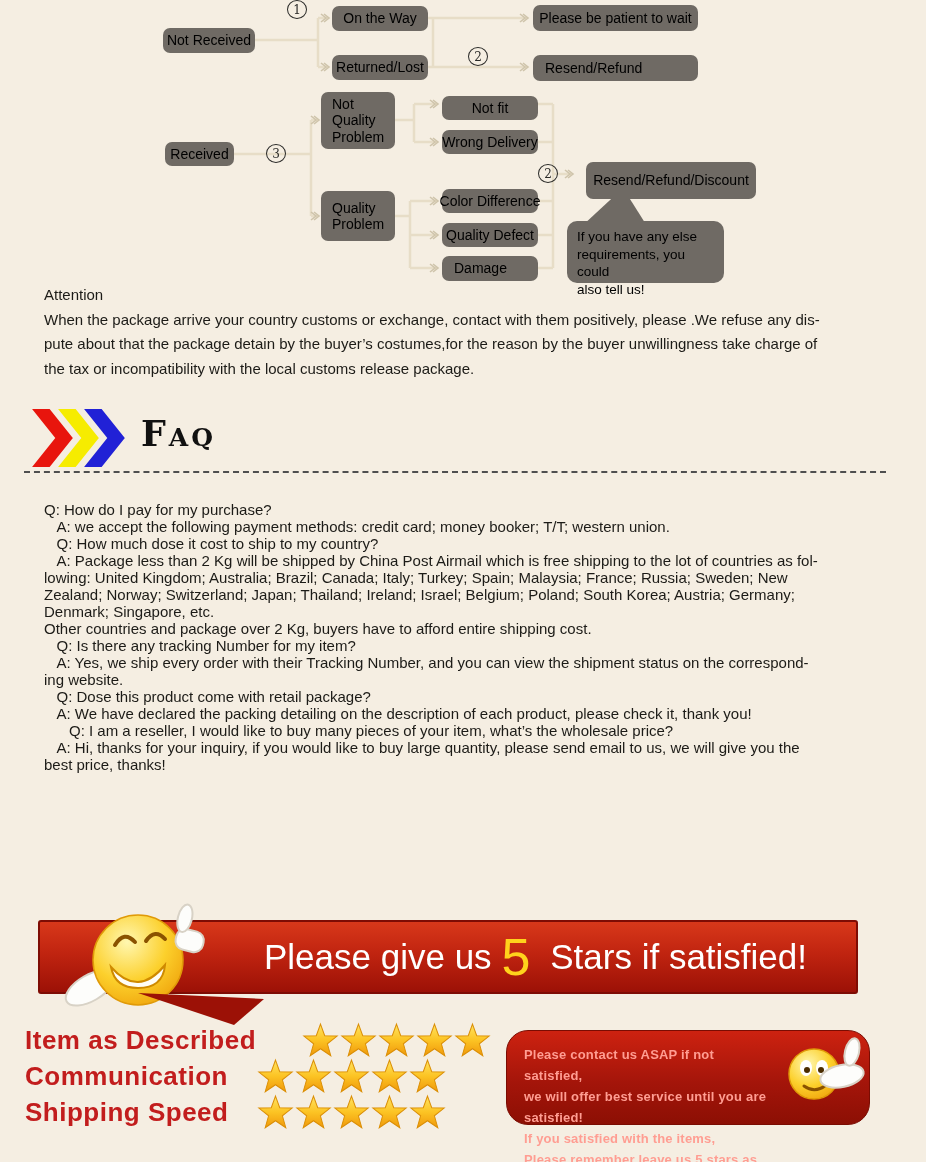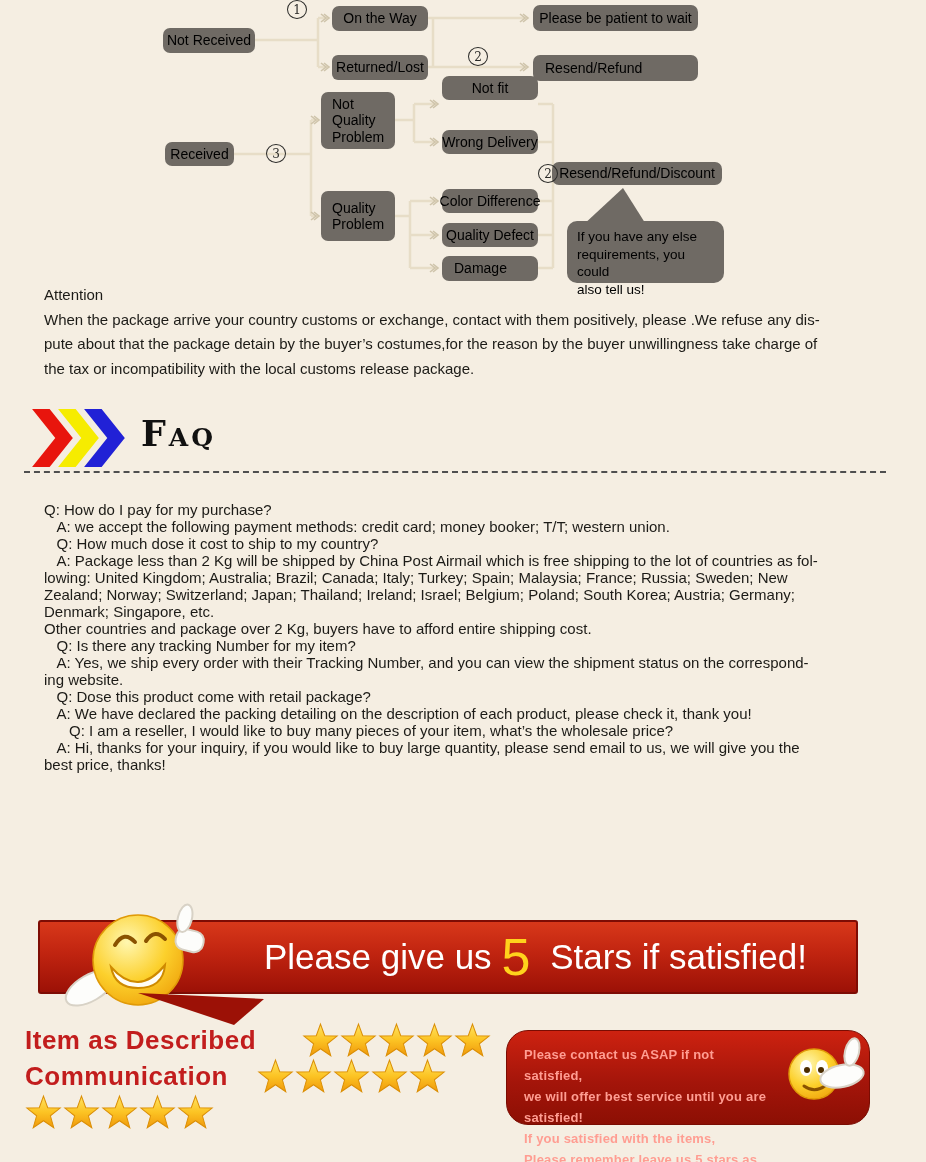--- a/index.html
+++ b/index.html
@@ -103,35 +103,35 @@
         <path d="M410,235 H437" marker-end="url(#arr)"></path>
         <path d="M410,268 H437" marker-end="url(#arr)"></path>
         <path d="M538,104 H553 M538,142 H553 M538,201 H553 M538,235 H553 M538,268 H553 M553,104 V268"></path>
         <path d="M553,174 H572" marker-end="url(#arr)"></path>
       </g>
       <polygon points="582,226 647,226 623,188" fill="#6f6a64"></polygon>
     </svg>
 
     <div class="fbox" style="left:163px;top:28px;width:92px;height:25px;">Not Received</div>
     <div class="fbox" style="left:332px;top:6px;width:96px;height:25px;">On the Way</div>
-    <div class="fbox" style="left:332px;top:55px;width:96px;height:25px;border-radius:6px;">Returned/Lost</div>
+    <div class="fbox" style="left:332px;top:55px;width:96px;height:25px;">Returned/Lost</div>
     <div class="fbox" style="left:533px;top:5px;width:165px;height:26px;">Please be patient to wait</div>
     <div class="fbox" style="left:533px;top:55px;width:165px;height:26px;justify-content:flex-start;padding-left:12px;">Resend/Refund</div>
     <div class="fbox" style="left:165px;top:142px;width:69px;height:24px;">Received</div>
     <div class="fbox multi" style="left:321px;top:92px;width:74px;height:57px;">Not
 Quality
 Problem</div>
-    <div class="fbox" style="left:442px;top:76px;width:96px;height:24px;">Not fit</div>
+    <div class="fbox" style="left:442px;top:96px;width:96px;height:24px;">Not fit</div>
     <div class="fbox" style="left:442px;top:130px;width:96px;height:24px;">Wrong Delivery</div>
     <div class="fbox multi" style="left:321px;top:191px;width:74px;height:50px;">Quality
 Problem</div>
     <div class="fbox" style="left:442px;top:189px;width:96px;height:24px;">Color Difference</div>
     <div class="fbox" style="left:442px;top:223px;width:96px;height:24px;">Quality Defect</div>
     <div class="fbox" style="left:442px;top:256px;width:96px;height:25px;justify-content:flex-start;padding-left:12px;">Damage</div>
-    <div class="fbox" style="left:552px;top:162px;width:170px;height:23px;">Resend/Refund/Discount</div>
+    <div class="fbox" style="left:586px;top:162px;width:170px;height:37px;">Resend/Refund/Discount</div>
     <div class="fbox bubble" style="left:567px;top:221px;width:157px;height:62px;">If you have any else
 requirements, you could
 also tell us!</div>
 
     <span class="circ" style="left:287px;top:0px;">1</span>
     <span class="circ" style="left:468px;top:47px;">2</span>
     <span class="circ" style="left:266px;top:144px;">3</span>
     <span class="circ" style="left:538px;top:164px;">2</span>
   </div>
 
@@ -222,20 +222,21 @@
         </svg>
         <svg class="star" viewBox="0 0 36 36">
           <use href="#star-shape"></use>
         </svg>
         <svg class="star" viewBox="0 0 36 36">
           <use href="#star-shape"></use>
         </svg>
       </span>
   </div>
   <div class="rating-row" style="top:1093px;">
+    <span class="rating-label">Shipping Speed</span>
     <span class="stars">
         <svg class="star" viewBox="0 0 36 36">
           <use href="#star-shape"></use>
         </svg>
         <svg class="star" viewBox="0 0 36 36">
           <use href="#star-shape"></use>
         </svg>
         <svg class="star" viewBox="0 0 36 36">
           <use href="#star-shape"></use>
         </svg>

